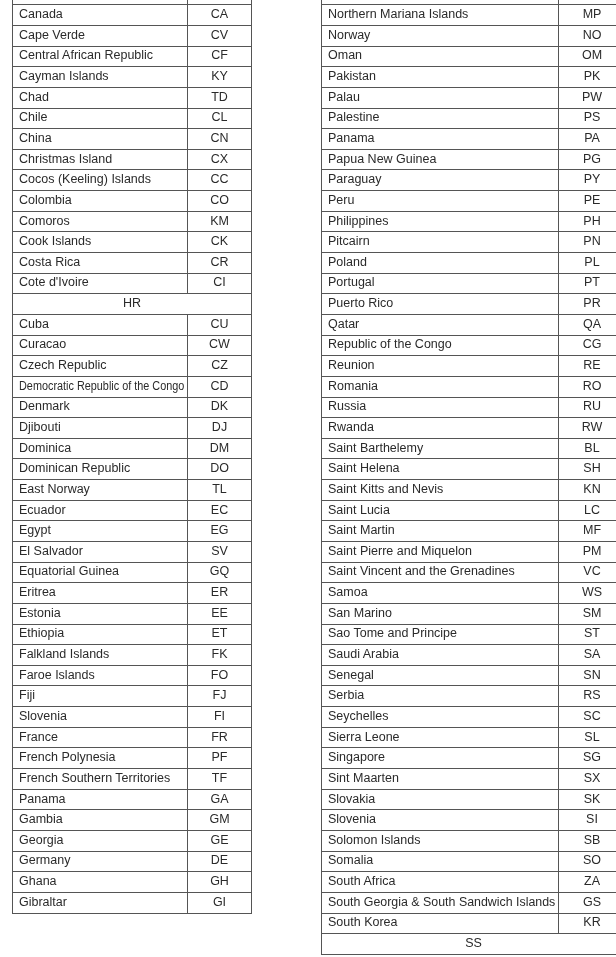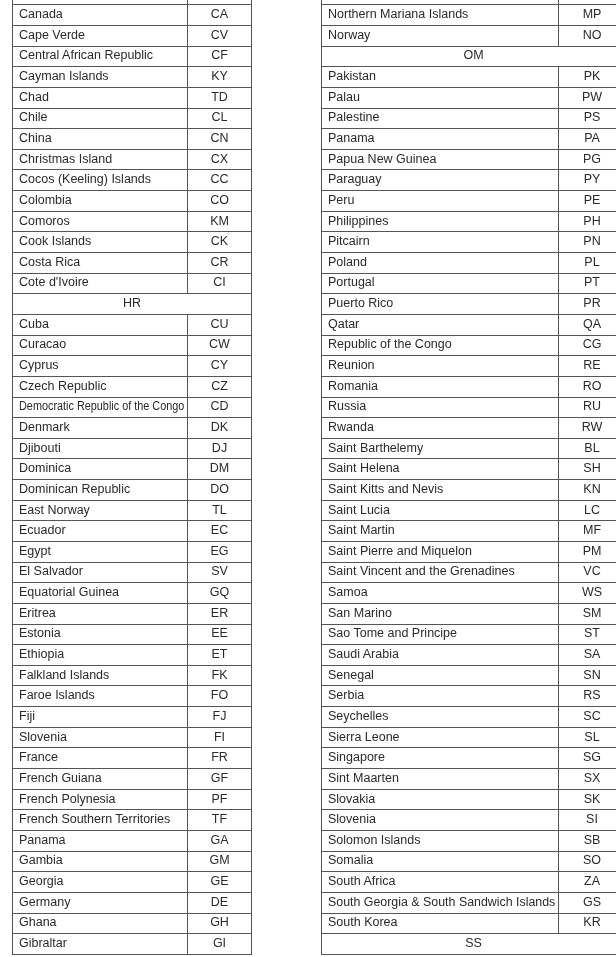--- a/index.html
+++ b/index.html
@@ -201,28 +201,20 @@
       <div class="row">
         <div class="cell name">
           <span>Curacao</span>
         </div>
         <div class="cell code">
           <span>CW</span>
         </div>
       </div>
       <div class="row">
         <div class="cell name">
-          <span>Cyprus</span>
-        </div>
-        <div class="cell code">
-          <span>CY</span>
-        </div>
-      </div>
-      <div class="row">
-        <div class="cell name">
           <span>Czech Republic</span>
         </div>
         <div class="cell code">
           <span>CZ</span>
         </div>
       </div>
       <div class="row">
         <div class="cell name">
           <span style="transform: scaleX(0.868421); transform-origin: left center;">Democratic Republic of the Congo</span>
         </div>
@@ -357,28 +349,20 @@
         <div class="cell code">
           <span>FI</span>
         </div>
       </div>
       <div class="row">
         <div class="cell name">
           <span>France</span>
         </div>
         <div class="cell code">
           <span>FR</span>
-        </div>
-      </div>
-      <div class="row">
-        <div class="cell name">
-          <span>French Guiana</span>
-        </div>
-        <div class="cell code">
-          <span>GF</span>
         </div>
       </div>
       <div class="row">
         <div class="cell name">
           <span>French Polynesia</span>
         </div>
         <div class="cell code">
           <span>PF</span>
         </div>
       </div>
@@ -455,20 +439,23 @@
       </div>
       <div class="row">
         <div class="cell name">
           <span>Norway</span>
         </div>
         <div class="cell code">
           <span>NO</span>
         </div>
       </div>
       <div class="row">
+        <div class="cell name">
+          <span>Oman</span>
+        </div>
         <div class="cell code">
           <span>OM</span>
         </div>
       </div>
       <div class="row">
         <div class="cell name">
           <span>Pakistan</span>
         </div>
         <div class="cell code">
           <span>PK</span>

